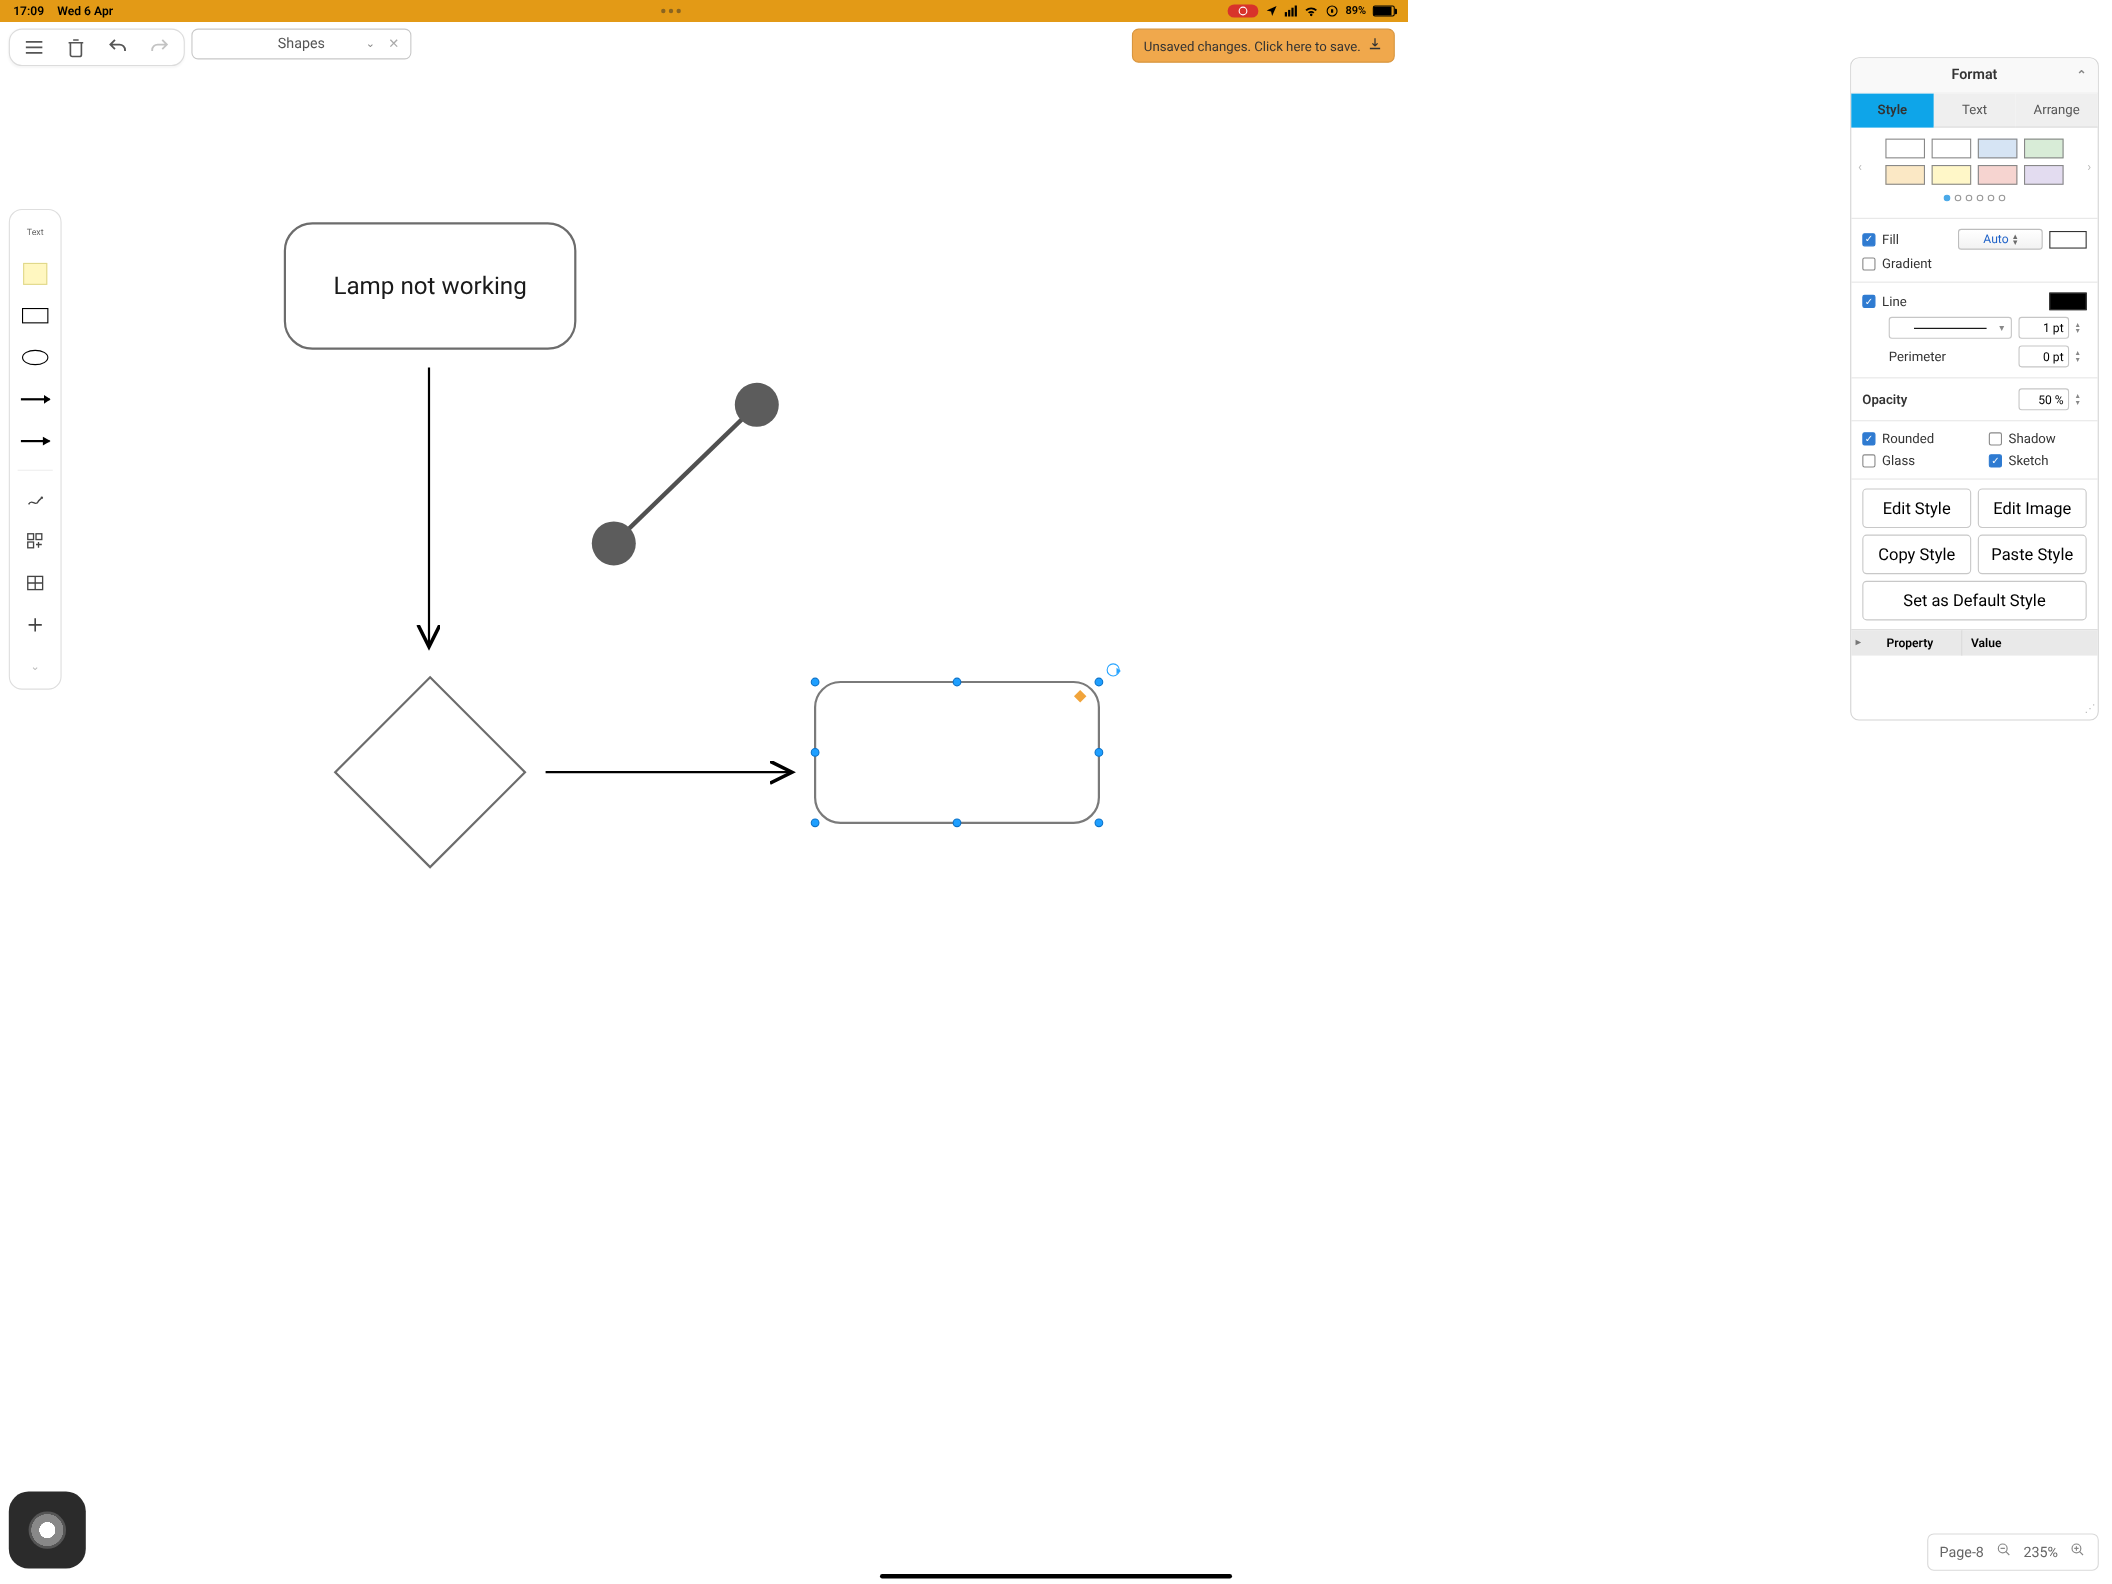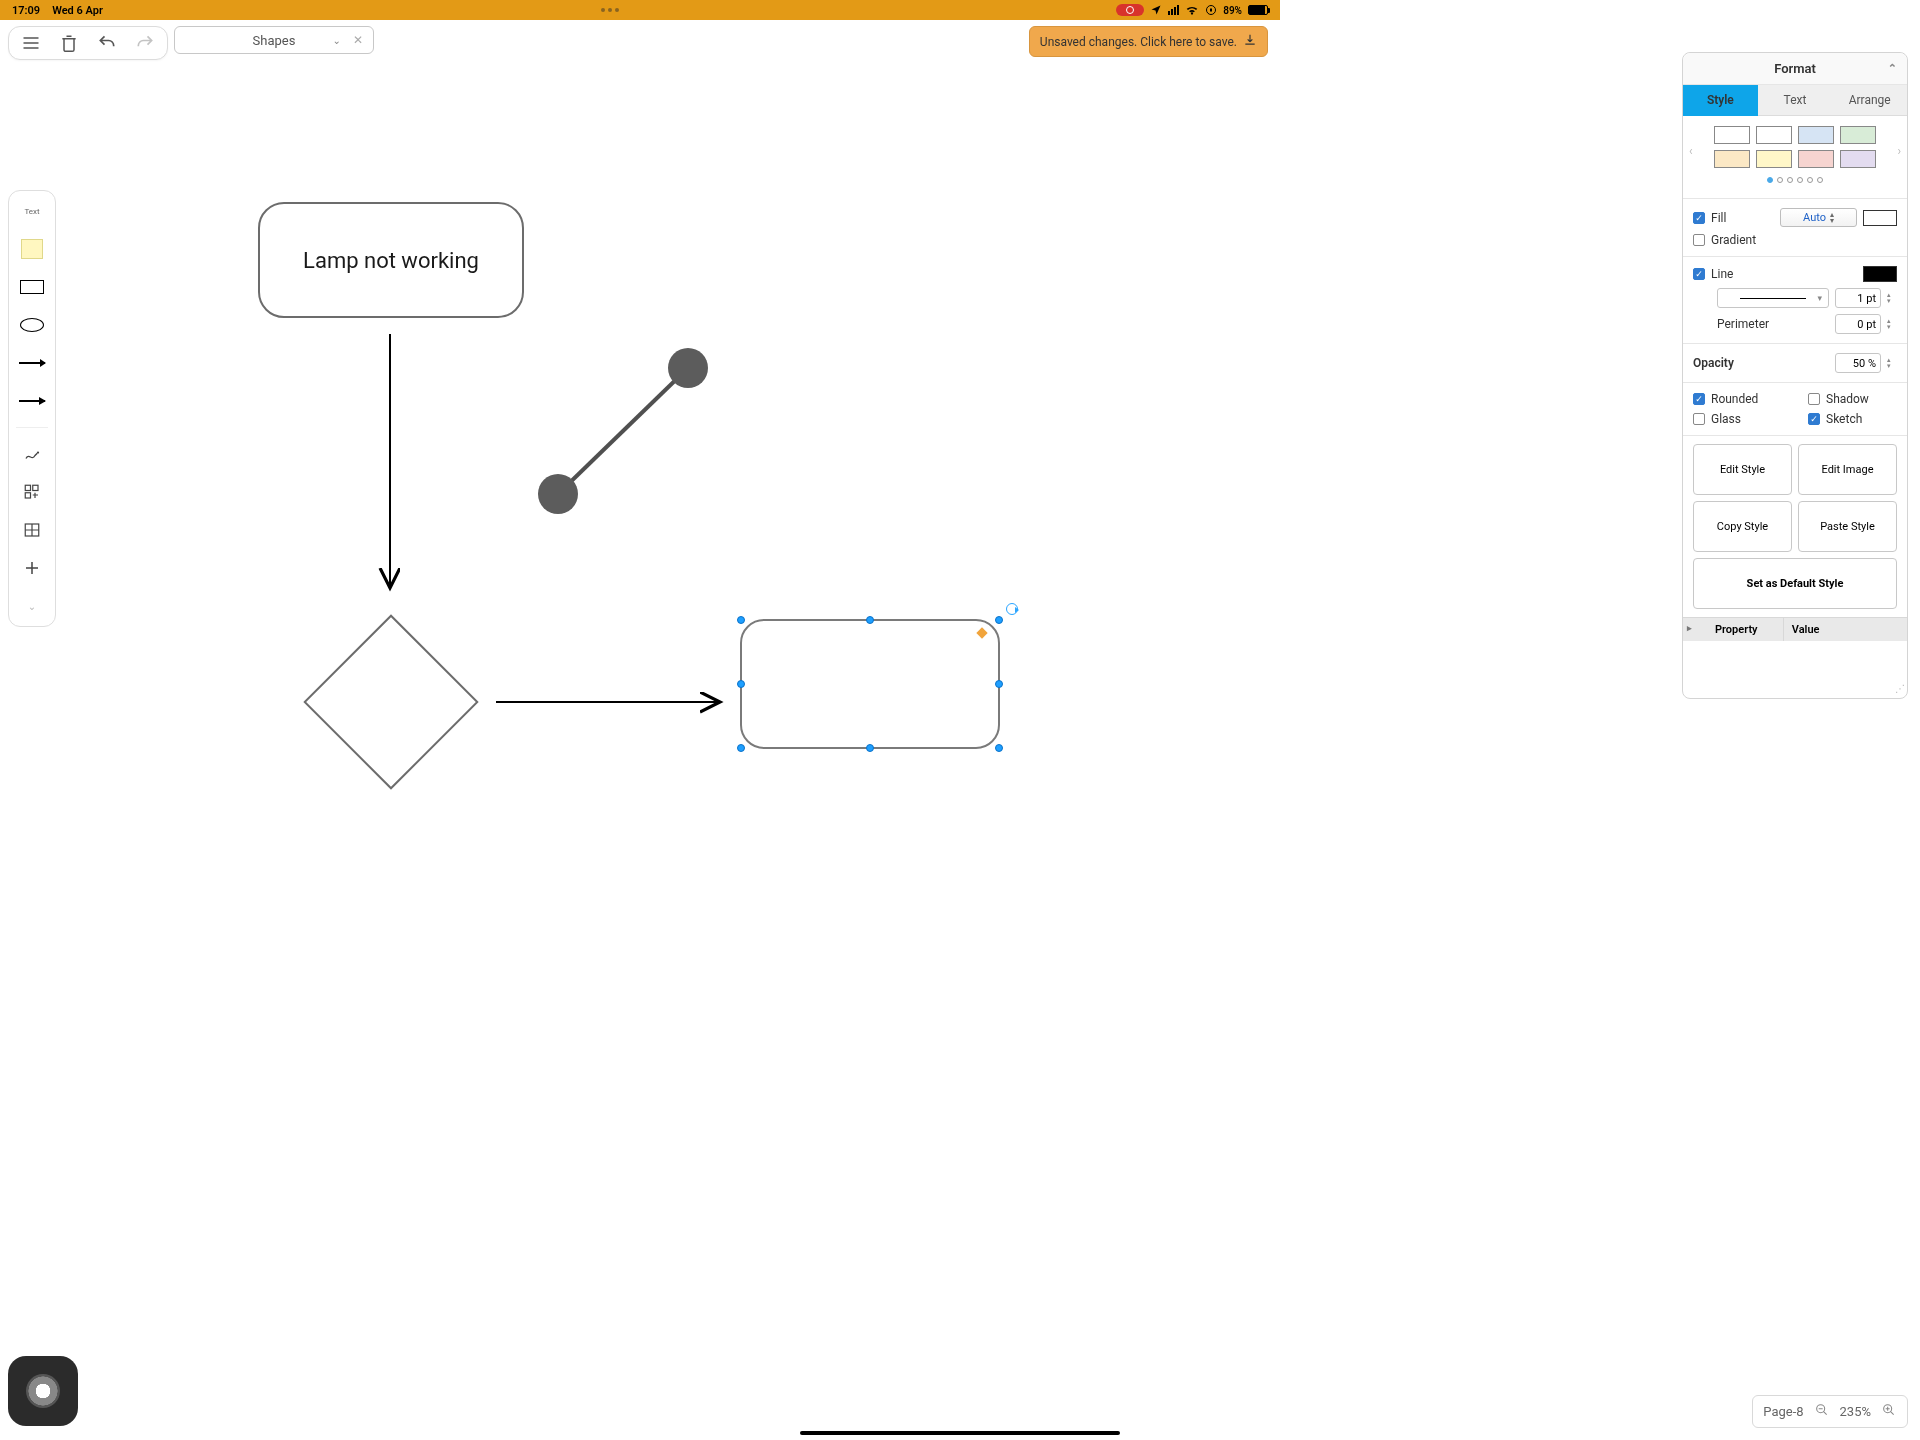--- a/index.html
+++ b/index.html
@@ -77,22 +77,22 @@
 .select { border: 1px solid #bdbdbd; border-radius: 3px; background: linear-gradient(#fff,#f2f2f2); padding: 2px 22px; font-size: 11px; display: flex; align-items: center; gap: 4px; color: #1f62c8; }
 .sel-arrows { font-size: 8px; line-height: 6px; color: #6b6b6b; display: flex; flex-direction: column; }
 .swatch { width: 34px; height: 16px; border: 1px solid #333; }
 .num-in { width: 46px; height: 20px; border: 1px solid #c6c6c6; border-radius: 3px; text-align: right; padding: 0 4px; font-size: 11px; display: flex; align-items: center; justify-content: flex-end; }
 .step { width: 10px; display: flex; flex-direction: column; justify-content: center; font-size: 7px; line-height: 6px; color: #888; }
 .line-sel { flex: 1; height: 20px; border: 1px solid #c6c6c6; border-radius: 3px; display: flex; align-items: center; justify-content: center; position: relative; }
 .line-sel::after { content: "▾"; position: absolute; right: 6px; font-size: 9px; color: #888; }
 .muted { color: #888; }
 .btns { padding: 8px 10px; display: flex; flex-direction: column; gap: 6px; border-top: 1px solid #e6e6e6; }
 .btn-row { display: flex; gap: 6px; }
-.btn { flex: 1; border: 1px solid #c8c8c8; border-radius: 4px; background: #fff; padding: 18px 0; font-size: 11px; text-align: center; }
-.btn.full { width: 100%; font-weight: bold; }
+.btn { flex: 1; border: 1px solid #c8c8c8; border-radius: 4px; background: #fff; padding: 8px 0; font-size: 15px; text-align: center; }
+.btn.full { width: 100%; }
 .prop-row { display: flex; border-top: 1px solid #d8d8d8; }
 .prop-cell { padding: 5px 8px; font-weight: 600; font-size: 11px; background: #e9e9e9; }
 .prop-cell:first-child { width: 45%; border-right: 1px solid #d8d8d8; position: relative; padding-left: 32px; }
 .prop-cell:first-child::before { content: "▸"; position: absolute; left: 4px; color: #777; font-size: 9px; }
 .prop-cell:last-child { flex: 1; }
 .resize-grip { text-align: right; padding: 2px 4px 4px; color: #bbb; font-size: 10px; letter-spacing: -2px; }
 
 
 .zoom-bar { position: absolute; right: 12px; bottom: 12px; border: 1px solid #d9d9d9; border-radius: 6px; padding: 6px 10px; display: flex; align-items: center; gap: 10px; font-size: 13px; color: #666; background: #fff; }
 .home-ind { position: absolute; bottom: 5px; left: 50%; transform: translateX(-50%); width: 320px; height: 4px; background: #000; border-radius: 3px; }

